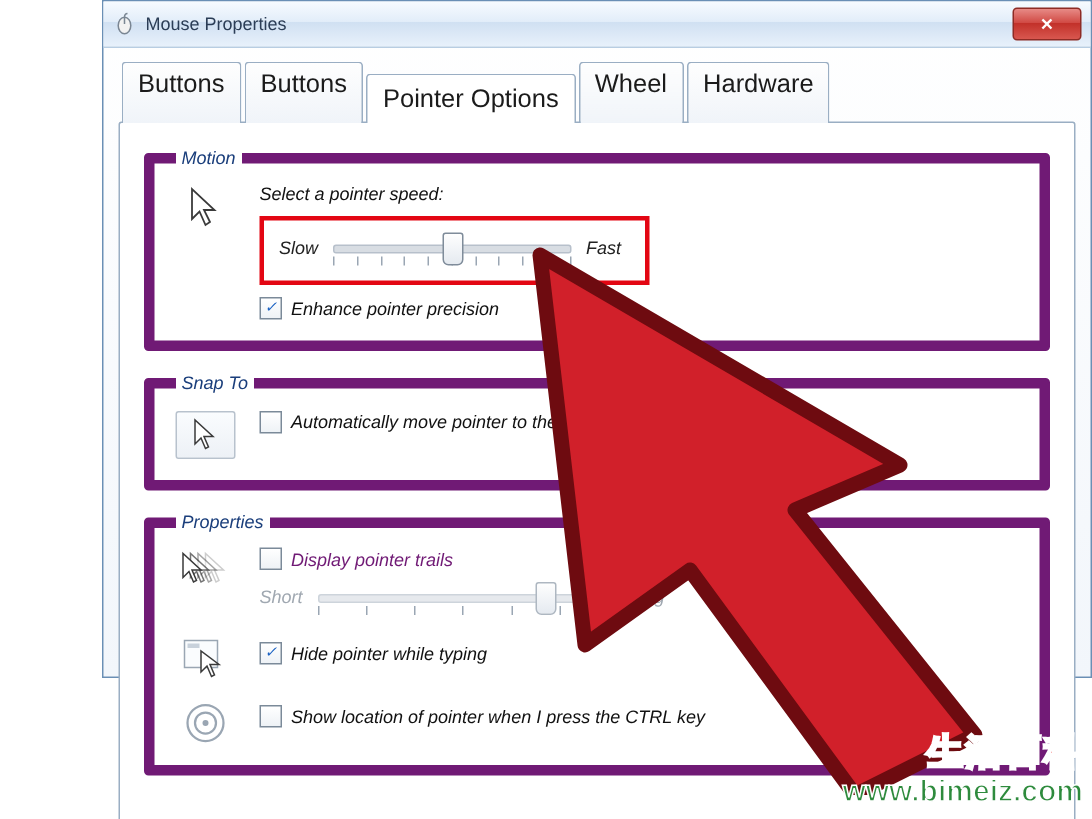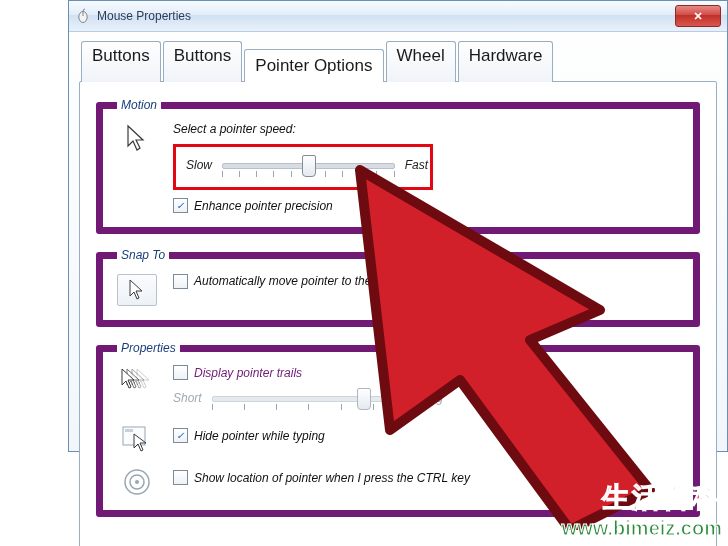--- a/index.html
+++ b/index.html
@@ -121,21 +121,21 @@
   }
   .content-col {
     flex: 1;
   }
   .label-line {
     color: #111;
     margin-bottom: 8px;
   }
   .speed-box {
     border: 3px solid #e30613;
-    padding: 6px 2px 10px 10px;
+    padding: 6px 16px 10px 10px;
     width: 260px;
     box-sizing: border-box;
   }
   .slider-row {
     display: flex;
     align-items: center;
     gap: 10px;
     font-size: 12px;
     color: #222;
   }
@@ -224,22 +224,22 @@
 
   .watermark {
     position: absolute;
     right: 6px;
     bottom: 6px;
     text-align: right;
     z-index: 60;
     pointer-events: none;
   }
   .watermark .cn {
-    font-size: 28px;
-    font-weight: normal;
+    font-size: 24px;
+    font-weight: bold;
     color: #ef4444;
     -webkit-text-stroke: 2px #fff;
     letter-spacing: 2px;
   }
   .watermark .url {
     font-size: 20px;
     color: #2e8b3d;
     -webkit-text-stroke: 1px #fff;
     font-weight: bold;
   }

